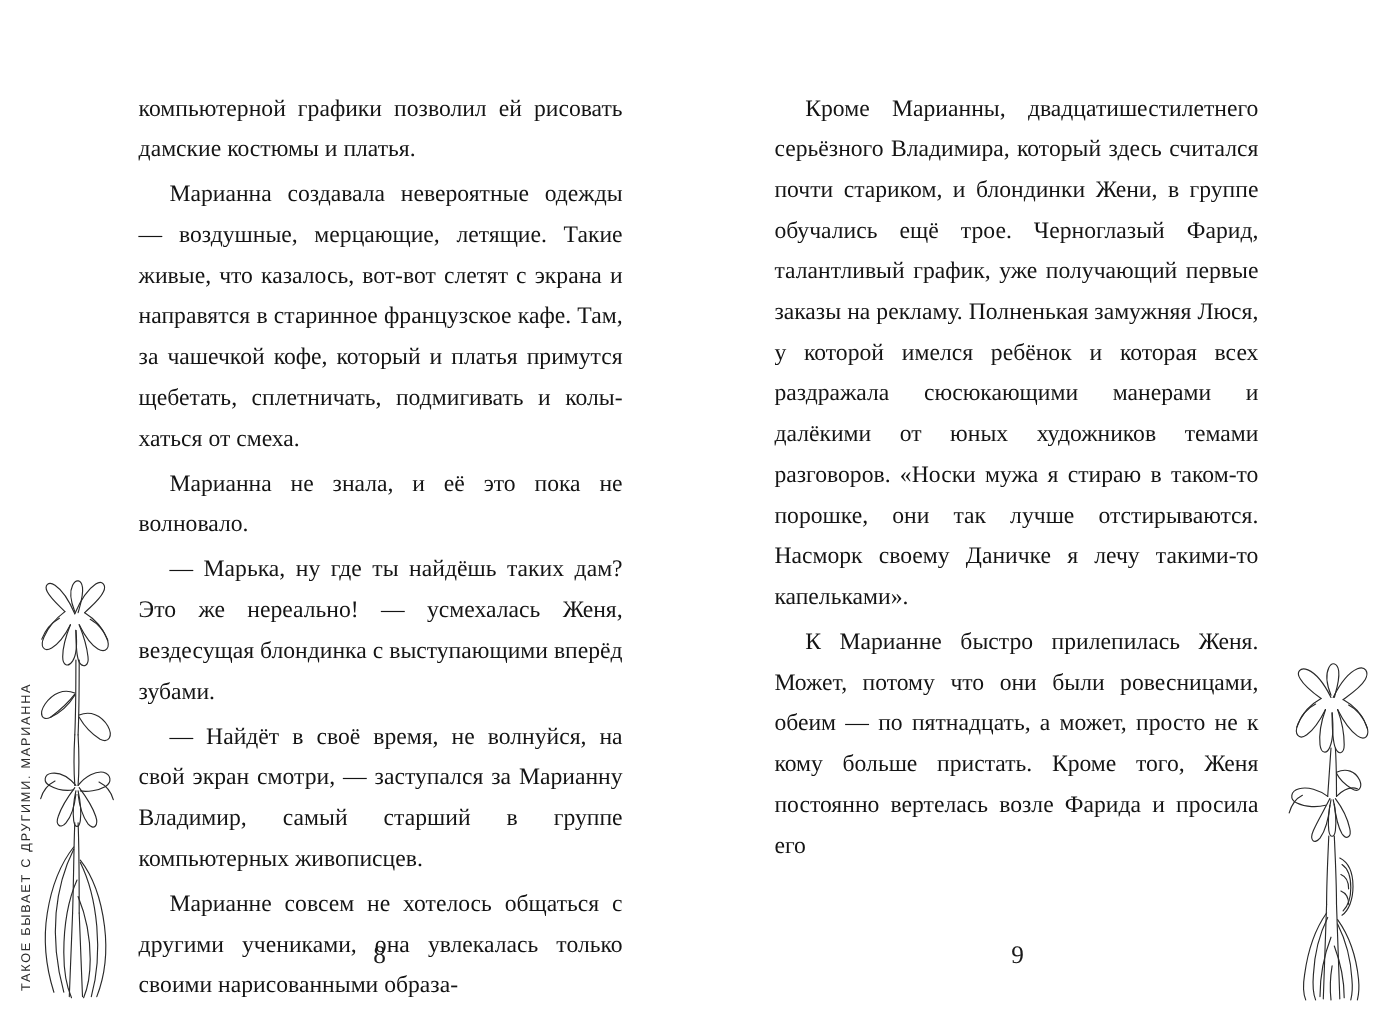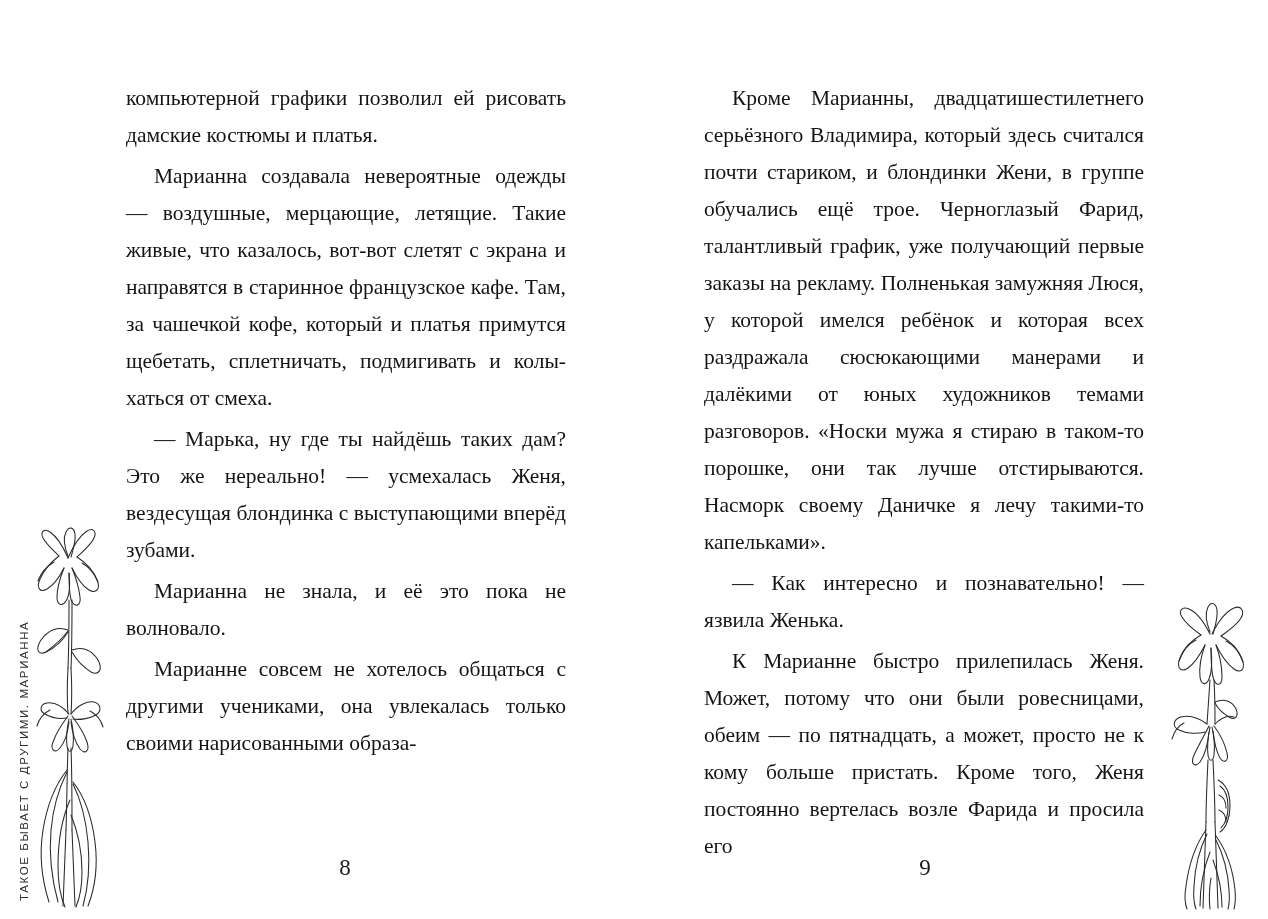--- a/index.html
+++ b/index.html
@@ -83,22 +83,23 @@
   .iris svg line { fill: none; stroke: #2a2a2a; stroke-width: 1.05; stroke-linecap: round; stroke-linejoin: round; }
 </style>
 </head>
 <body>
 
 <div class="page">
 
   <div class="column left">
     <p class="noindent">компьютерной графики позволил ей ри­совать дамские костюмы и платья.</p>
     <p>Марианна создавала невероятные одежды — воздушные, мерцающие, летя­щие. Такие живые, что казалось, вот-вот слетят с экрана и направятся в старин­ное французское кафе. Там, за чашечкой кофе, который и платья примутся щебе­тать, сплетничать, подмигивать и колы­хаться от смеха.</p>
+    <p>Марианна не знала, и её это пока не волновало.</p>
     <p>— Марька, ну где ты найдёшь таких дам? Это же нереально! — усмехалась Женя, вездесущая блондинка с выступа­ющими вперёд зубами.</p>
-    <p>Марианна не знала, и её это пока не волновало.</p>
+    <p>— Найдёт в своё время, не волнуй­ся, на свой экран смотри, — заступался за Марианну Владимир, самый старший в группе компьютерных живописцев.</p>
     <p>Марианне совсем не хотелось общать­ся с другими учениками, она увлекалась только своими нарисованными образа-</p>
   </div>
 
   <div class="folio left">8</div>
 
   <div class="running-title">ТАКОЕ БЫВАЕТ С ДРУГИМИ. МАРИАННА</div>
 
   <div class="iris left">
     <svg viewBox="0 0 84 410" xmlns="http://www.w3.org/2000/svg" aria-hidden="true">
 
@@ -140,21 +141,20 @@
       <path d="M41 272 C33 288 27 308 25 330 C23 353 26 380 32 402"></path>
       <path d="M47 282 C58 296 66 318 69 342 C72 366 69 388 62 406"></path>
       <path d="M47 284 C55 300 60 320 62 342 C64 365 62 388 57 406"></path>
       <path d="M44 300 C36 318 32 342 32 366 C32 386 35 398 39 407"></path>
       <path d="M45 315 C52 332 56 352 56 372 C56 390 53 400 50 407"></path>
     </svg>
   </div>
 
   <div class="column right">
     <p>Кроме Марианны, двадцатишестилет­него серьёзного Владимира, который здесь считался почти стариком, и блон­динки Жени, в группе обучались ещё трое. Черноглазый Фарид, талантливый график, уже получающий первые заказы на рекламу. Полненькая замужняя Люся, у которой имелся ребёнок и которая всех раздражала сюсюкающими манера­ми и далёкими от юных художников те­мами разговоров. «Носки мужа я стираю в таком-то порошке, они так лучше от­стирываются. Насморк своему Даничке я лечу такими-то капельками».</p>
-    <p>— Как интересно и познавательно! — язвила Женька.</p>
     <p>К Марианне быстро прилепилась Женя. Может, потому что они были ровесницами, обеим — по пятнадцать, а может, просто не к кому больше при­стать. Кроме того, Женя постоянно вертелась возле Фарида и просила его</p>
   </div>
 
   <div class="folio right">9</div>
 
   <div class="iris right">
     <svg viewBox="0 0 84 320" xmlns="http://www.w3.org/2000/svg" aria-hidden="true">
 
       <path d="M42 44 C35 30 28 22 21 19 C14 16 10 21 14 27 C18 34 26 40 33 45"></path>
       <path d="M44 44 C51 30 59 21 66 18 C73 15 77 21 73 28 C69 35 60 41 53 46"></path>

